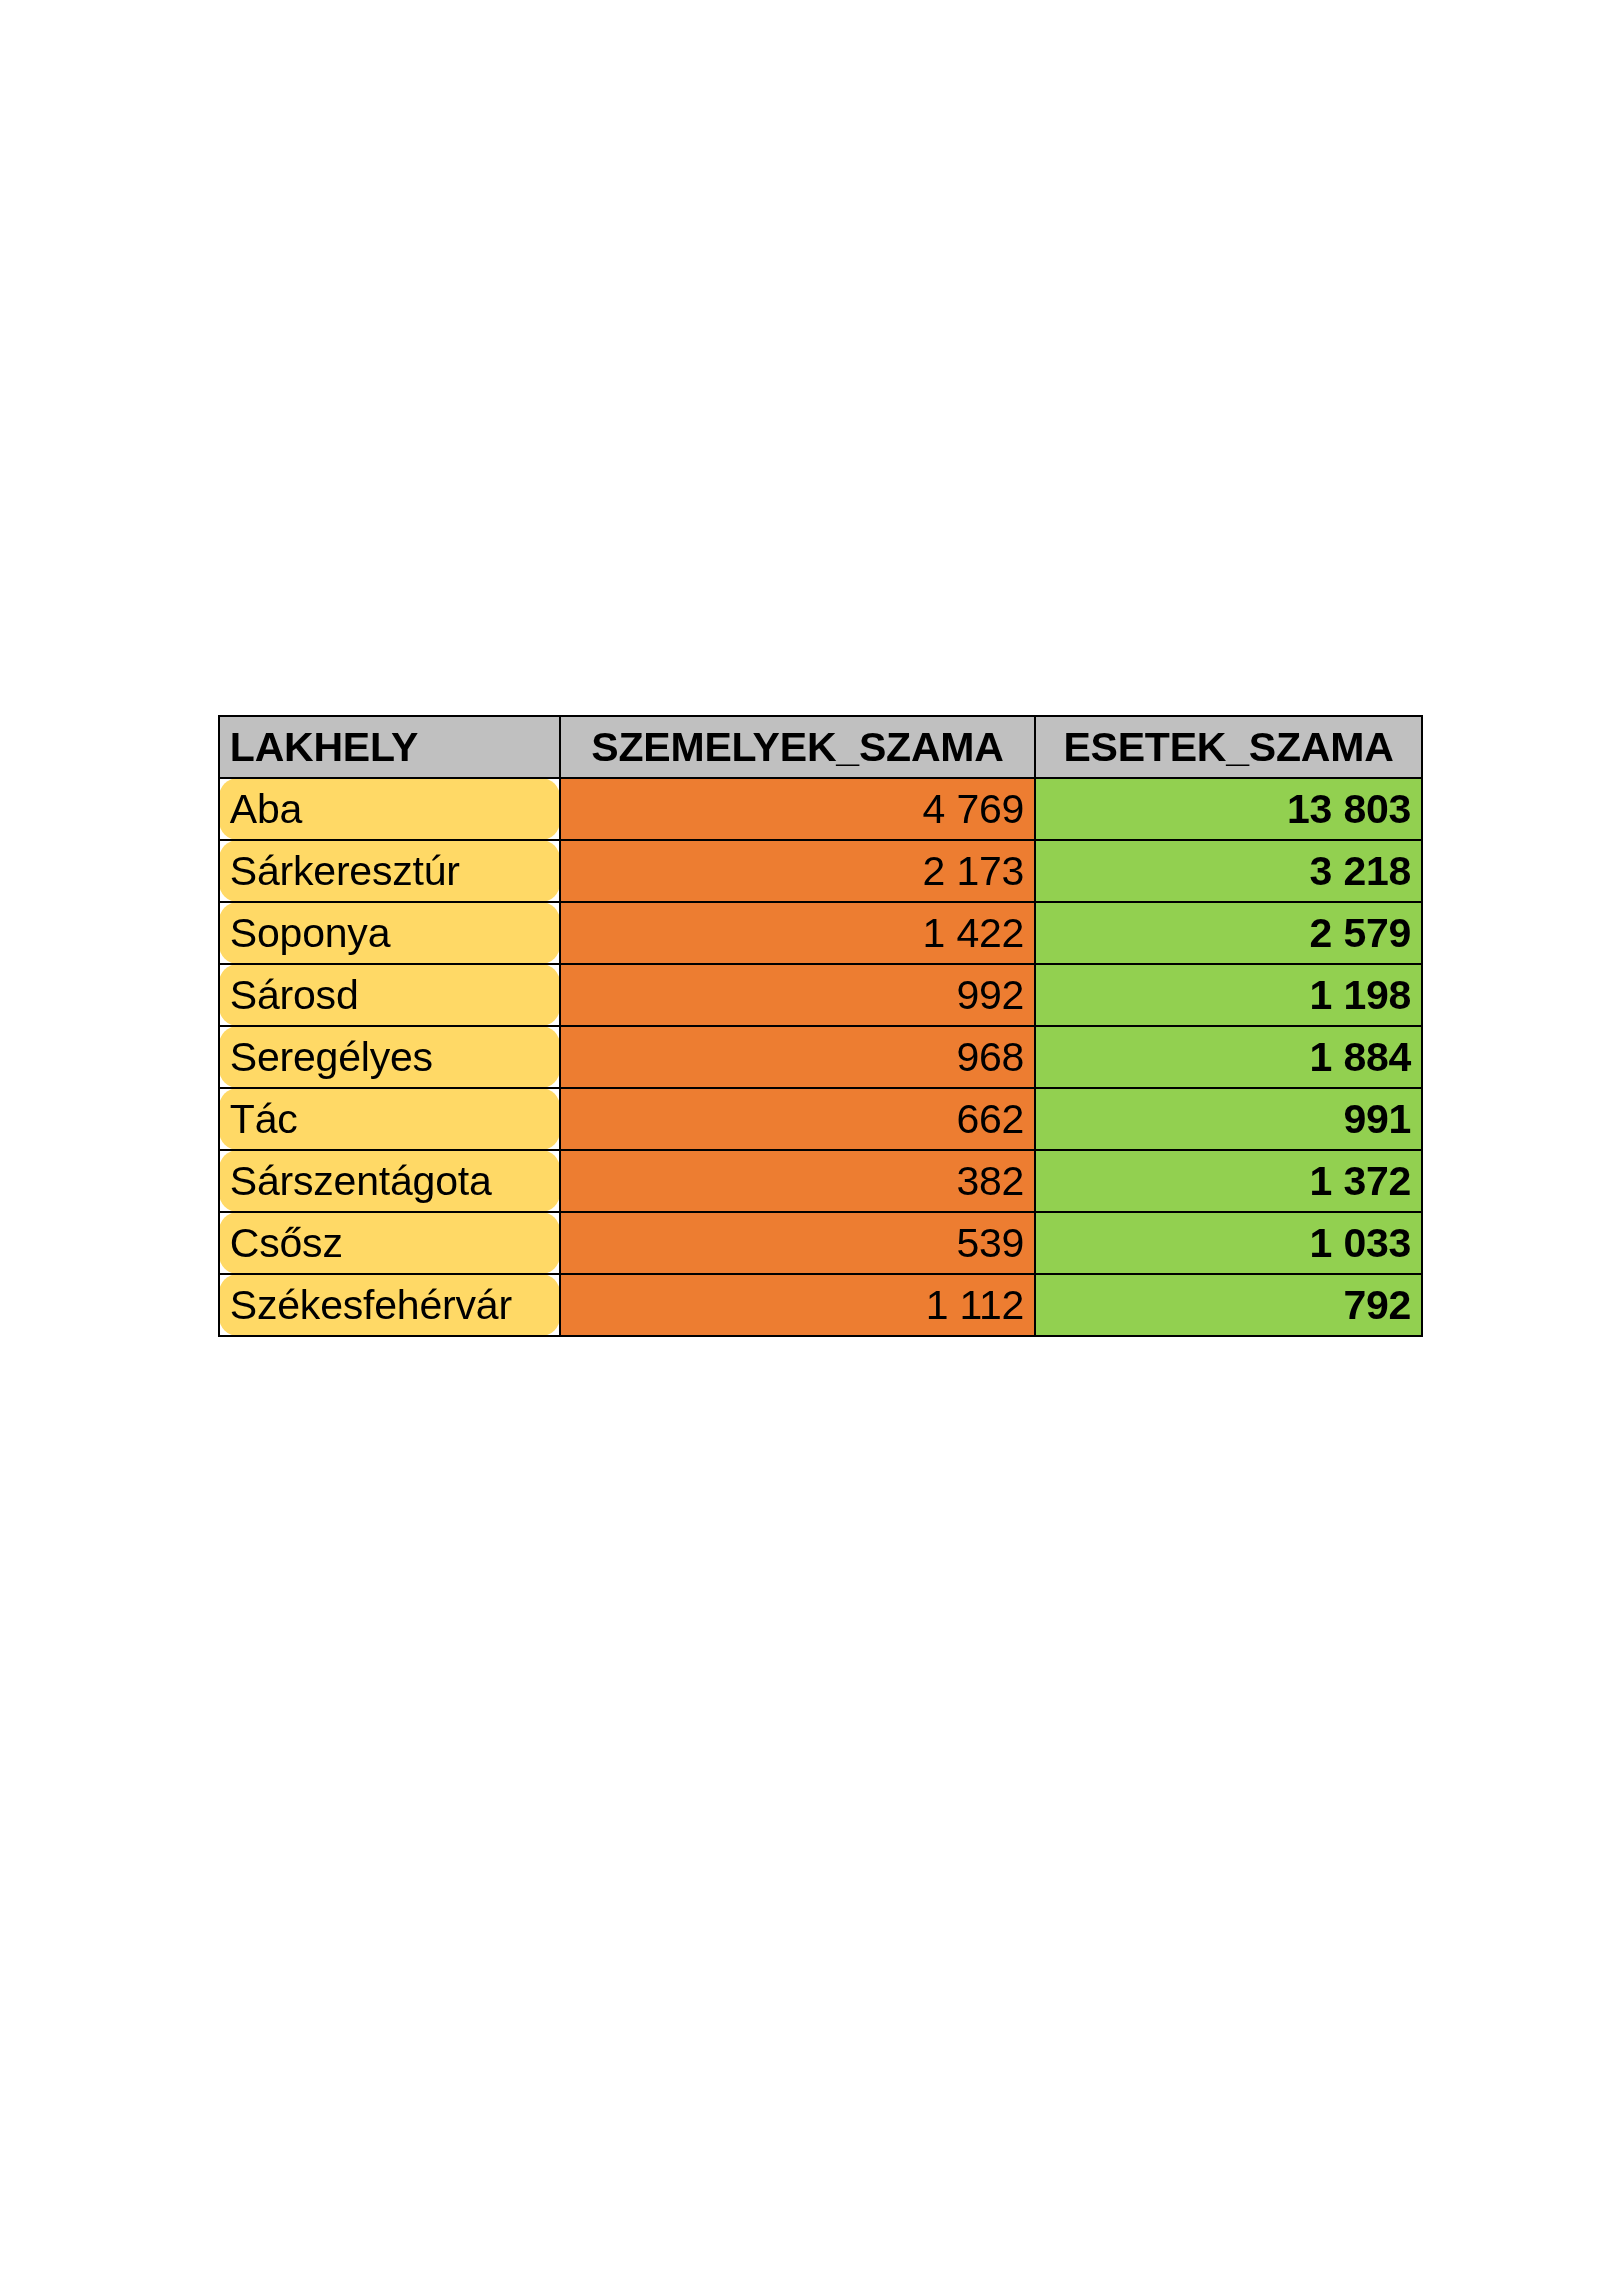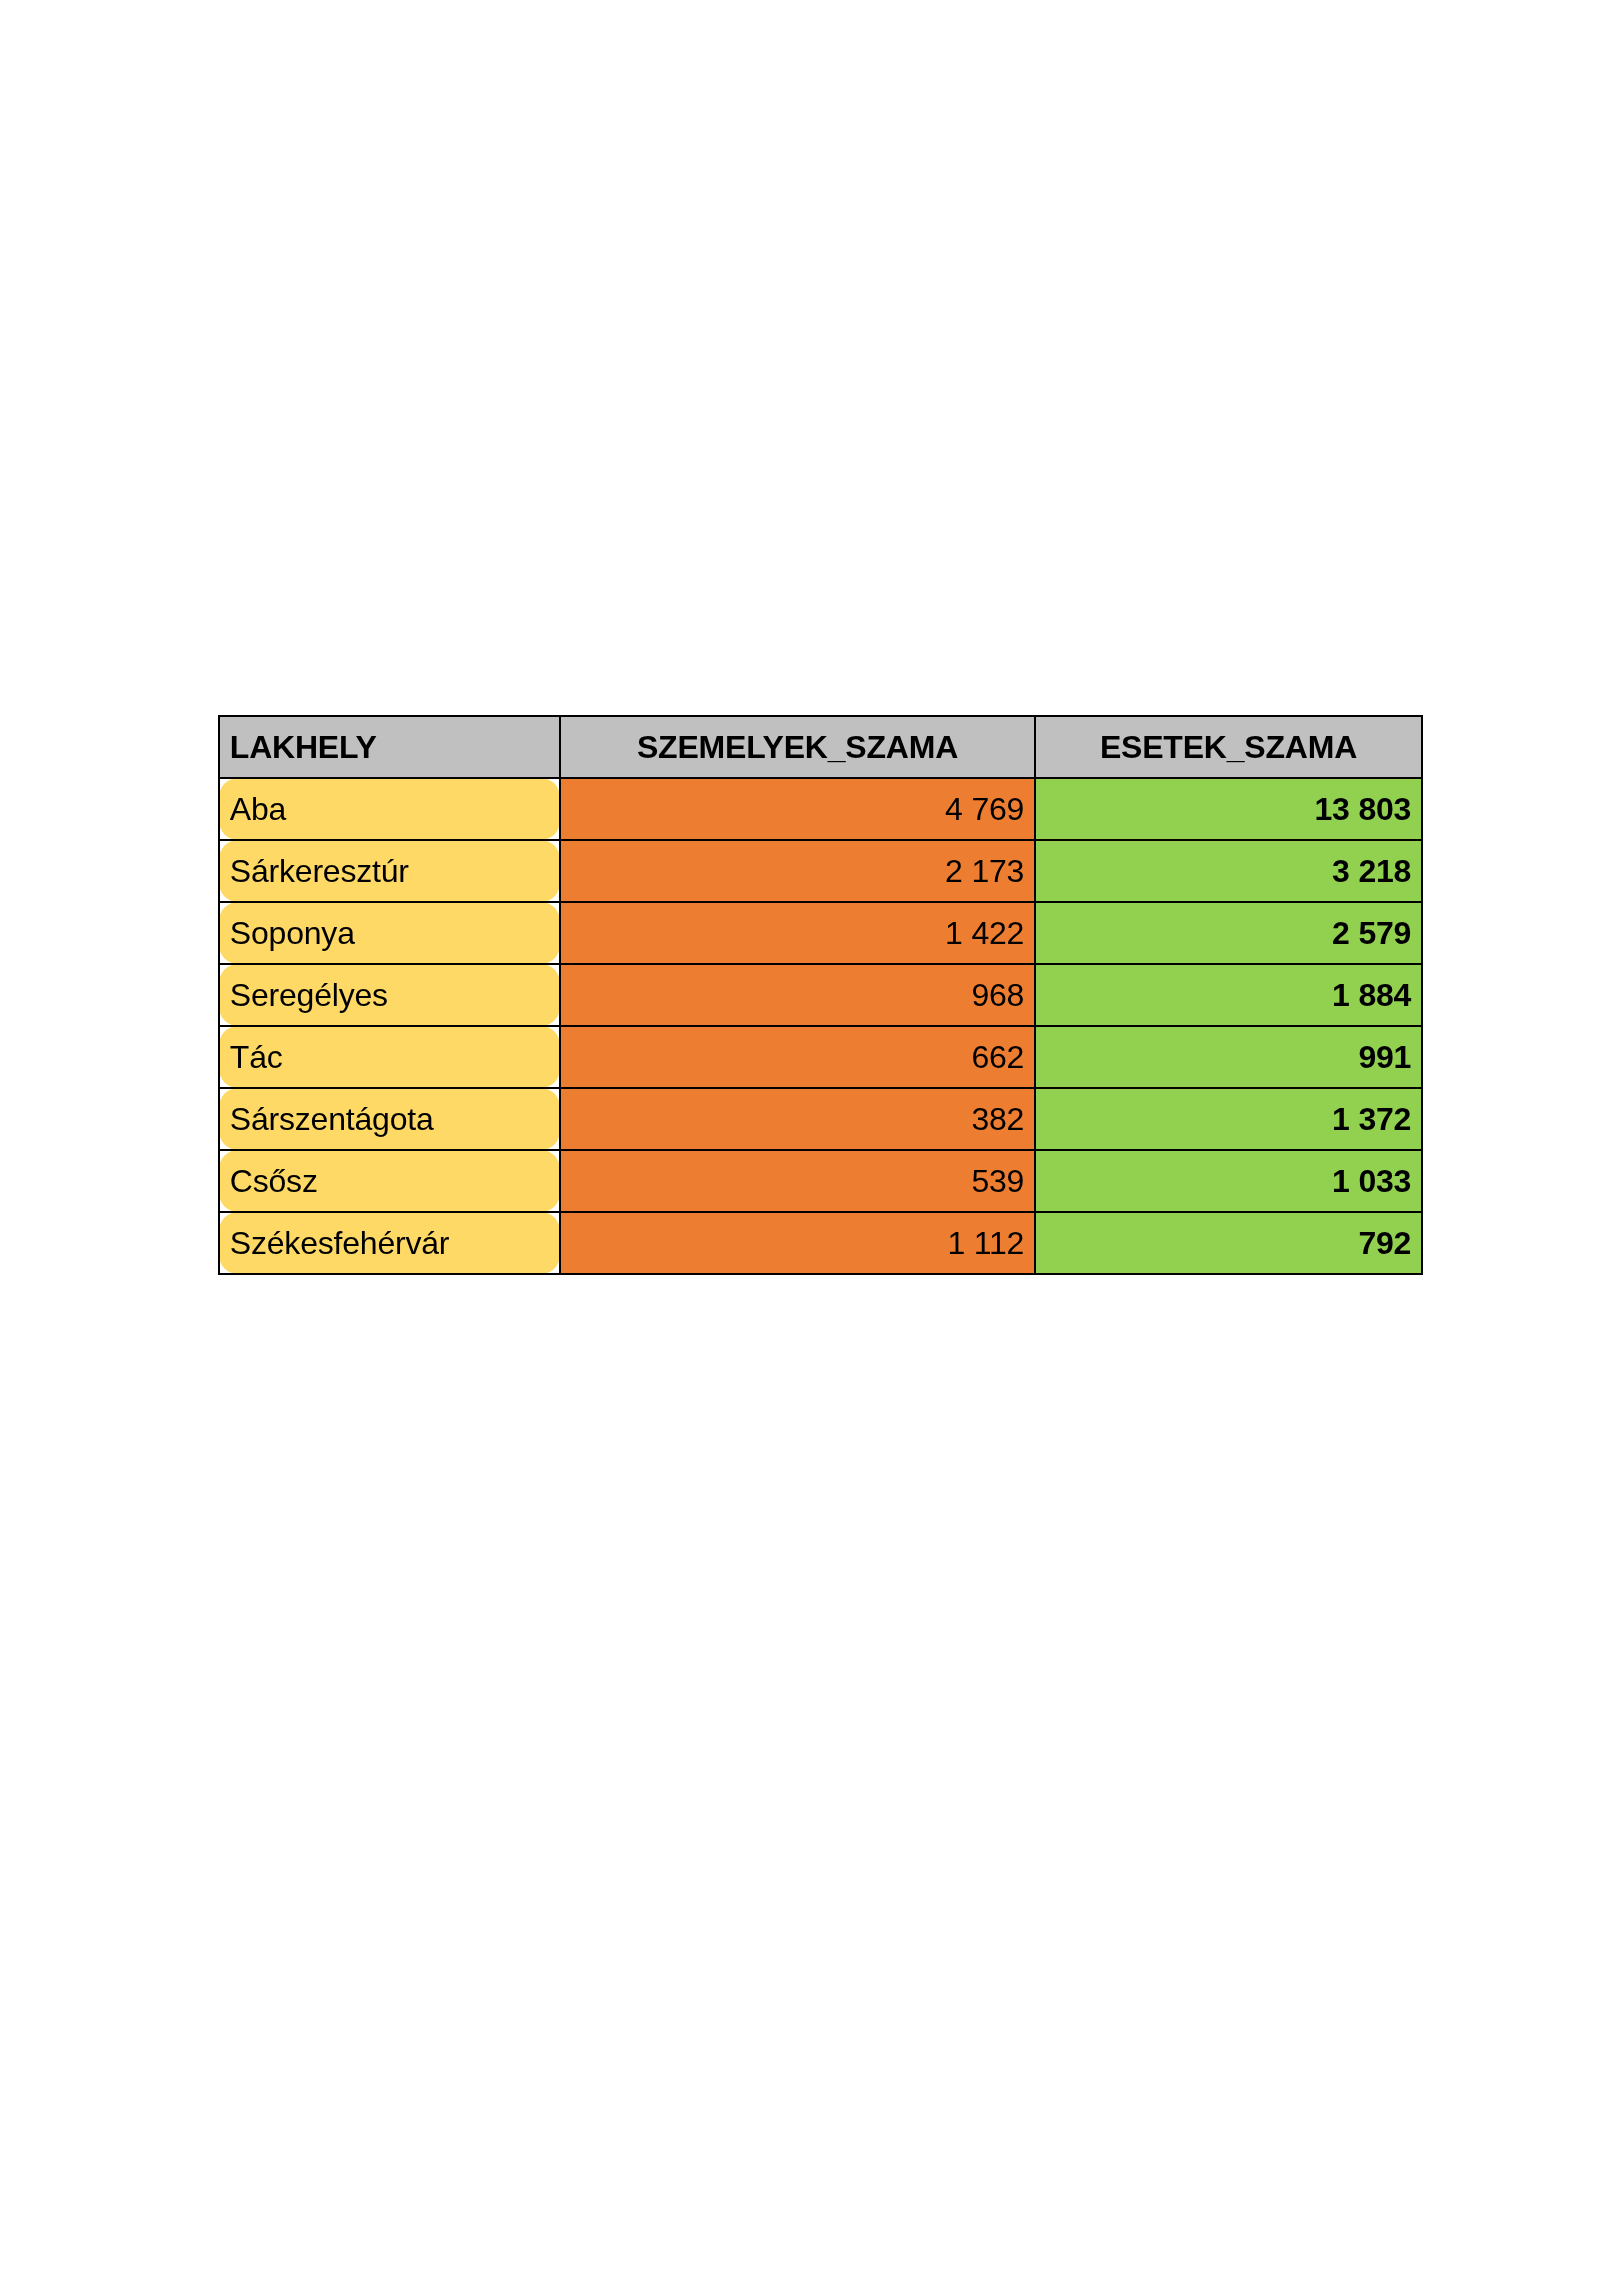--- a/index.html
+++ b/index.html
@@ -41,21 +41,21 @@
   table.xls-table col.col-lakhely    { width: 341px; }
   table.xls-table col.col-szemelyek  { width: 475px; }
   table.xls-table col.col-esetek     { width: 387px; }
 
   table.xls-table th,
   table.xls-table td {
     height: 60px;
     padding: 0 9.8px;
     margin: 0;
     border: 2.9px solid #000000;
-    font-size: 32px;
+    font-size: 41px;
     line-height: 60px;
     color: #000000;
     white-space: nowrap;
     overflow: hidden;
     box-sizing: border-box;
     letter-spacing: -0.2px;
   }
 
   table.xls-table thead th {
     background: #c0c0c0;
@@ -118,20 +118,25 @@
           <td class="cell-place">Sárkeresztúr</td>
           <td class="cell-persons">2 173</td>
           <td class="cell-cases">3 218</td>
         </tr>
         <tr>
           <td class="cell-place">Soponya</td>
           <td class="cell-persons">1 422</td>
           <td class="cell-cases">2 579</td>
         </tr>
         <tr>
+          <td class="cell-place">Sárosd</td>
+          <td class="cell-persons">992</td>
+          <td class="cell-cases">1 198</td>
+        </tr>
+        <tr>
           <td class="cell-place">Seregélyes</td>
           <td class="cell-persons">968</td>
           <td class="cell-cases">1 884</td>
         </tr>
         <tr>
           <td class="cell-place">Tác</td>
           <td class="cell-persons">662</td>
           <td class="cell-cases">991</td>
         </tr>
         <tr>

